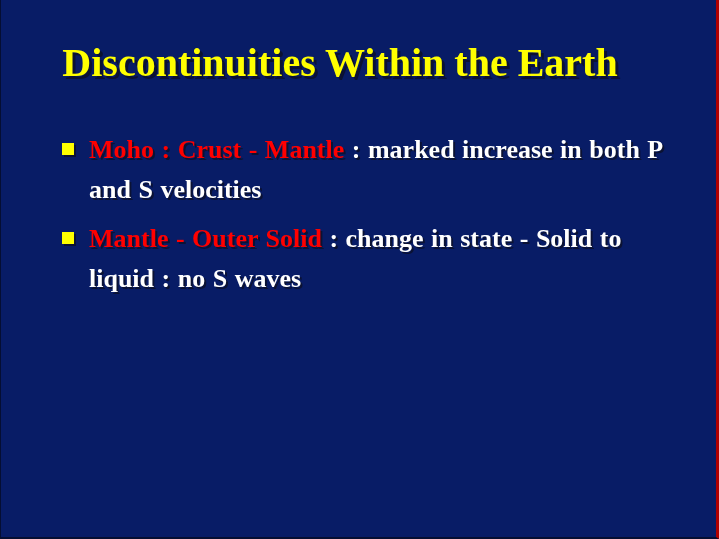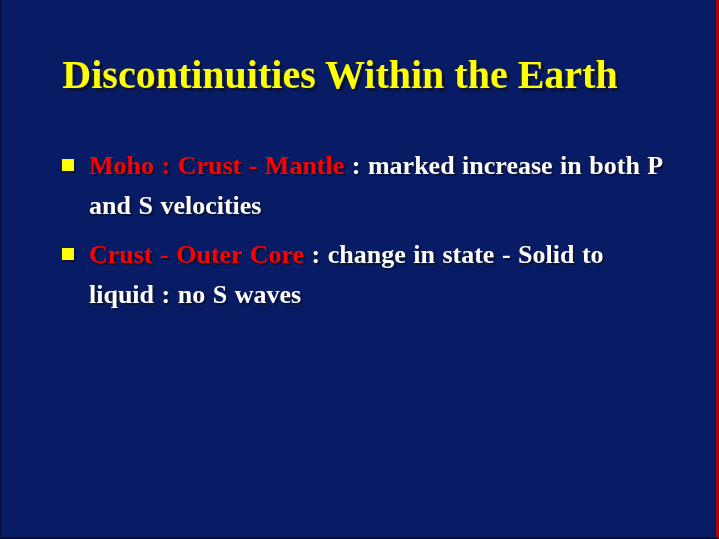--- a/index.html
+++ b/index.html
@@ -28,28 +28,27 @@
     top: 40px;
     width: 678px;
     text-align: center;
     font-size: 40px;
     font-weight: bold;
     line-height: 46px;
     color: #FFFF00;
     letter-spacing: 0px;
     text-shadow: 3px 3px 0 #0b1233;
     white-space: nowrap;
-    margin-top: 12px;
   }
 
   
   #body {
     position: absolute;
     left: 58px;
-    top: 146px;
+    top: 130px;
     width: 612px;
   }
 
   .bullet-row {
     position: relative;
     padding-left: 30px;
     margin-bottom: 9px;
   }
 
   .bullet-marker {
@@ -92,17 +91,17 @@
       <span class="bullet-marker"></span>
       <span class="bullet-text"><span class="hl">Moho : Crust - Mantle</span><span class="wht"> : marked increase in both P and S velocities</span></span>
     </div>
 
     <div class="bullet-row">
       <span class="bullet-marker"></span>
     </div>
 
     <div class="bullet-row">
       <span class="bullet-marker"></span>
-      <span class="bullet-text"><span class="hl">Crust - Outer Core</span><span class="wht"> : change in state - Solid to liquid : no S waves</span></span>
+      <span class="bullet-text"><span class="hl">Mantle - Outer Solid</span><span class="wht"> : change in state - Solid to liquid : no S waves</span></span>
     </div>
 
   </div>
 </div>
 
 </body></html>

